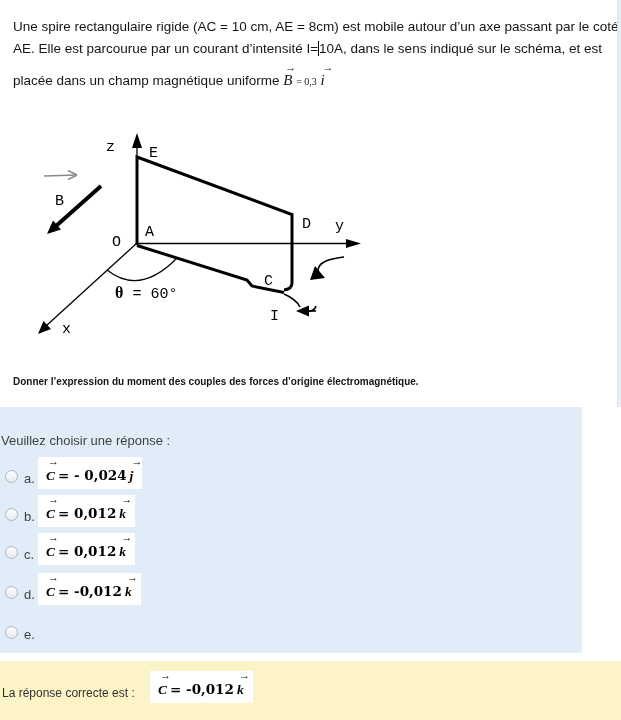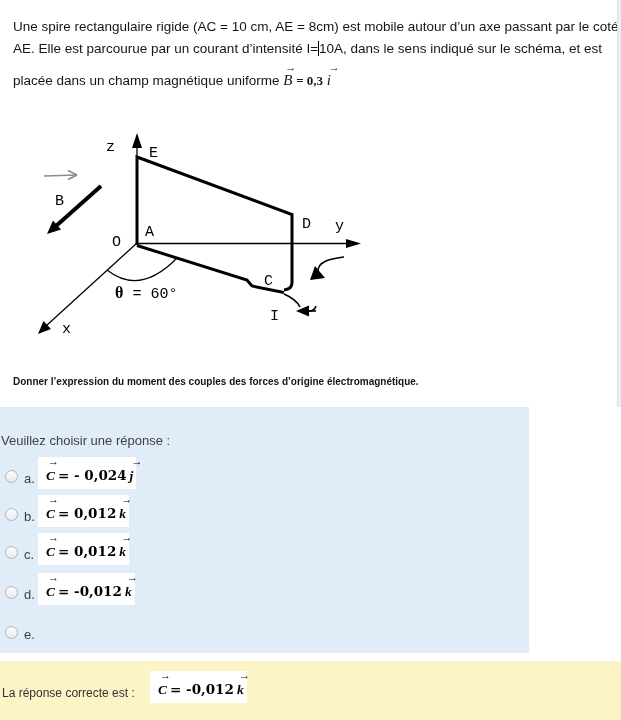--- a/index.html
+++ b/index.html
@@ -4,44 +4,44 @@
 <style>
   html,body{margin:0;padding:0;background:#fff;}
   #canvas{position:relative;width:621px;height:720px;background:#fff;overflow:hidden;
           font-family:"Liberation Sans",sans-serif;color:#1a1a1a;}
 
   
   .intro{position:absolute;left:13px;top:16px;font-size:13.5px;line-height:22px;
          color:#151515;white-space:nowrap;}
   .caret{display:inline-block;width:1px;height:15px;background:#000;vertical-align:-3px;}
   .mathtxt{font-family:"Liberation Serif",serif;font-style:italic;font-size:15px;}
-  .mathval{font-family:"Liberation Serif",serif;font-size:13px;font-style:normal;font-weight:bold;}
+  .mathval{font-family:"Liberation Serif",serif;font-size:10px;font-style:normal;}
 
   
   .vec{position:relative;display:inline-block;font-family:"Liberation Serif",serif;
        font-style:italic;padding-top:1px;margin-top:8px;}
   .vec::before{content:"→";position:absolute;left:2px;top:-12px;font-size:11px;
                font-style:normal;font-weight:bold;}
 
   
   .prompt{position:absolute;left:13px;top:376px;font-size:10px;color:#151515;white-space:nowrap;font-weight:bold;}
 
   
-  .choices-section{position:absolute;left:0;top:407px;width:529px;height:246px;background:#e0ecf7;}
+  .choices-section{position:absolute;left:0;top:407px;width:582px;height:246px;background:#e0ecf7;}
   .choices-title{position:absolute;left:1px;top:26px;font-size:13px;color:#3f3f3f;}
 
   .opt{position:absolute;left:0;width:260px;height:30px;}
   .opt-a{top:50px}.opt-b{top:88px}.opt-c{top:126px}.opt-d{top:166px}.opt-e{top:206px}
   .radio{position:absolute;left:5px;top:13px;width:11px;height:11px;border:1px solid #aeb6bd;
          border-radius:50%;background:linear-gradient(180deg,#fcfdfe 0%,#e7eaee 100%);}
   .letter{position:absolute;left:24px;top:14px;font-size:13px;color:#3f3f3f;}
 
   .eq{position:absolute;left:38px;top:0;background:#ffffff;display:inline-block;
       font-family:"DejaVu Serif",serif;font-weight:bold;font-size:13.5px;color:#000;
-      padding:2px 3px 5px 8px;white-space:nowrap;}
+      padding:2px 9px 5px 8px;white-space:nowrap;}
   .eq .vec{font-weight:bold;}
   .eq .val{padding:0 3px;display:inline-block;margin-top:8px;}
 
   
   .answer-section{position:absolute;left:0;top:661px;width:621px;height:59px;background:#fcf3c6;}
   .answer-label{position:absolute;left:2px;top:25px;font-size:12px;color:#333;}
   .answer-section .eq{left:150px;top:10px;}
 
   
   .page-edge{position:absolute;right:0;top:0;width:3px;height:407px;background:#e9eef4;

